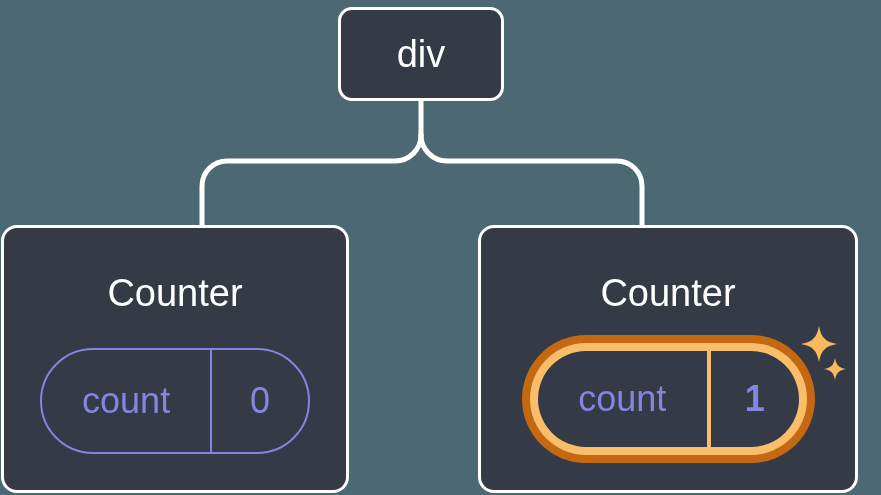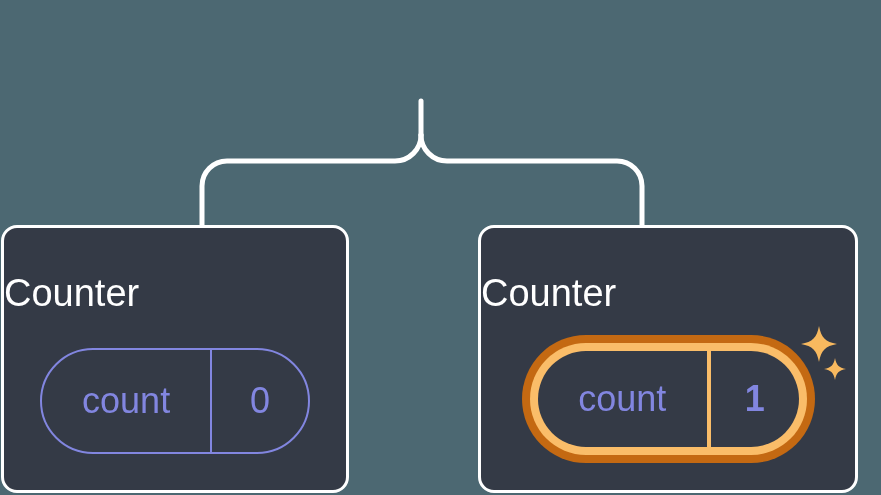--- a/index.html
+++ b/index.html
@@ -52,21 +52,21 @@
     height: 268px;
     background: var(--card);
     border: 3px solid var(--card-border);
     border-radius: 16px;
     padding-top: 44px;
   }
   .card.left  { left: 1px;   width: 348px; }
   .card.right { left: 478px; width: 380px; }
 
   .card-title {
-    text-align: left;
+    text-align: center;
     color: var(--title-text);
     font-size: 38px;
     font-weight: 500;
     line-height: 42px;
   }
 
   
   .pill {
     width: 270px; height: 106px;
     margin: 34px auto 0;
@@ -133,20 +133,23 @@
 <body>
 
 <div class="stage">
 
   <svg class="connectors" viewBox="0 0 881 495" aria-hidden="true">
     <path d="M421 101 V135"></path>
     <path d="M421 135 A26 26 0 0 1 395 161 H227 A25 25 0 0 0 202 186 V226"></path>
     <path d="M421 135 A26 26 0 0 0 447 161 H617 A25 25 0 0 1 642 186 V226"></path>
   </svg>
 
+  <div class="root-node">
+    <span>div</span>
+  </div>
 
   <div class="card left">
     <div class="card-title">Counter</div>
     <div class="pill">
       <div class="seg-key">count</div>
       <div class="seg-val">0</div>
     </div>
   </div>
 
   <div class="card right">

